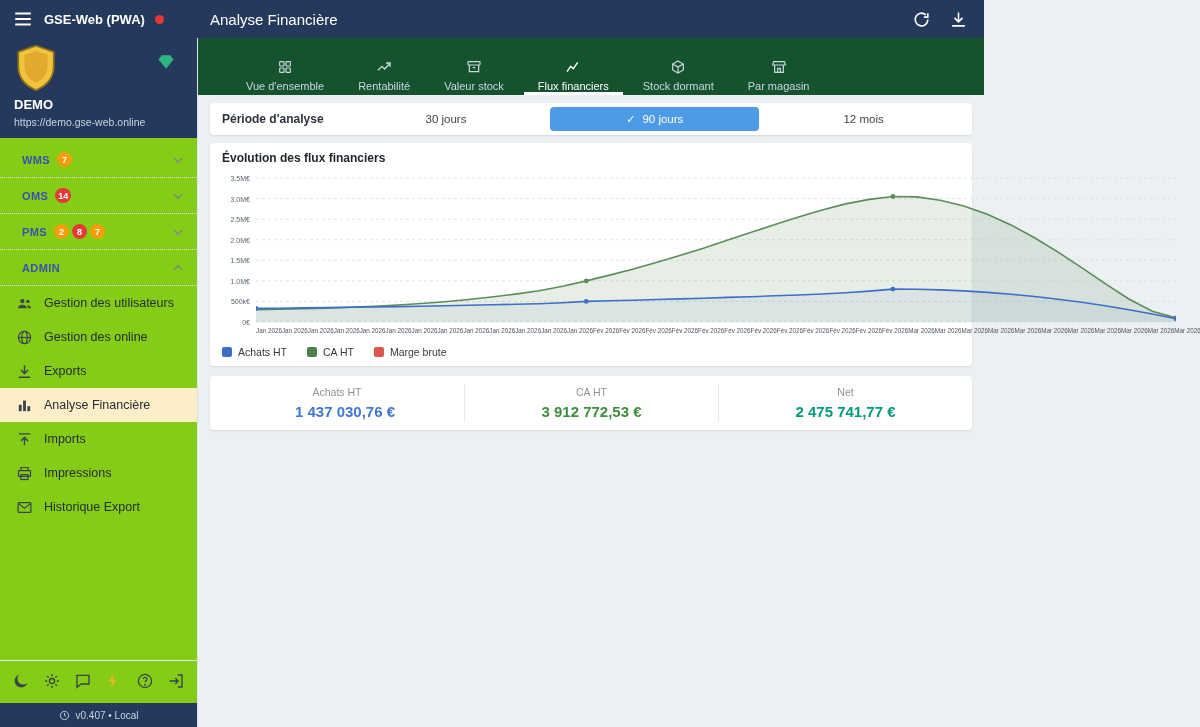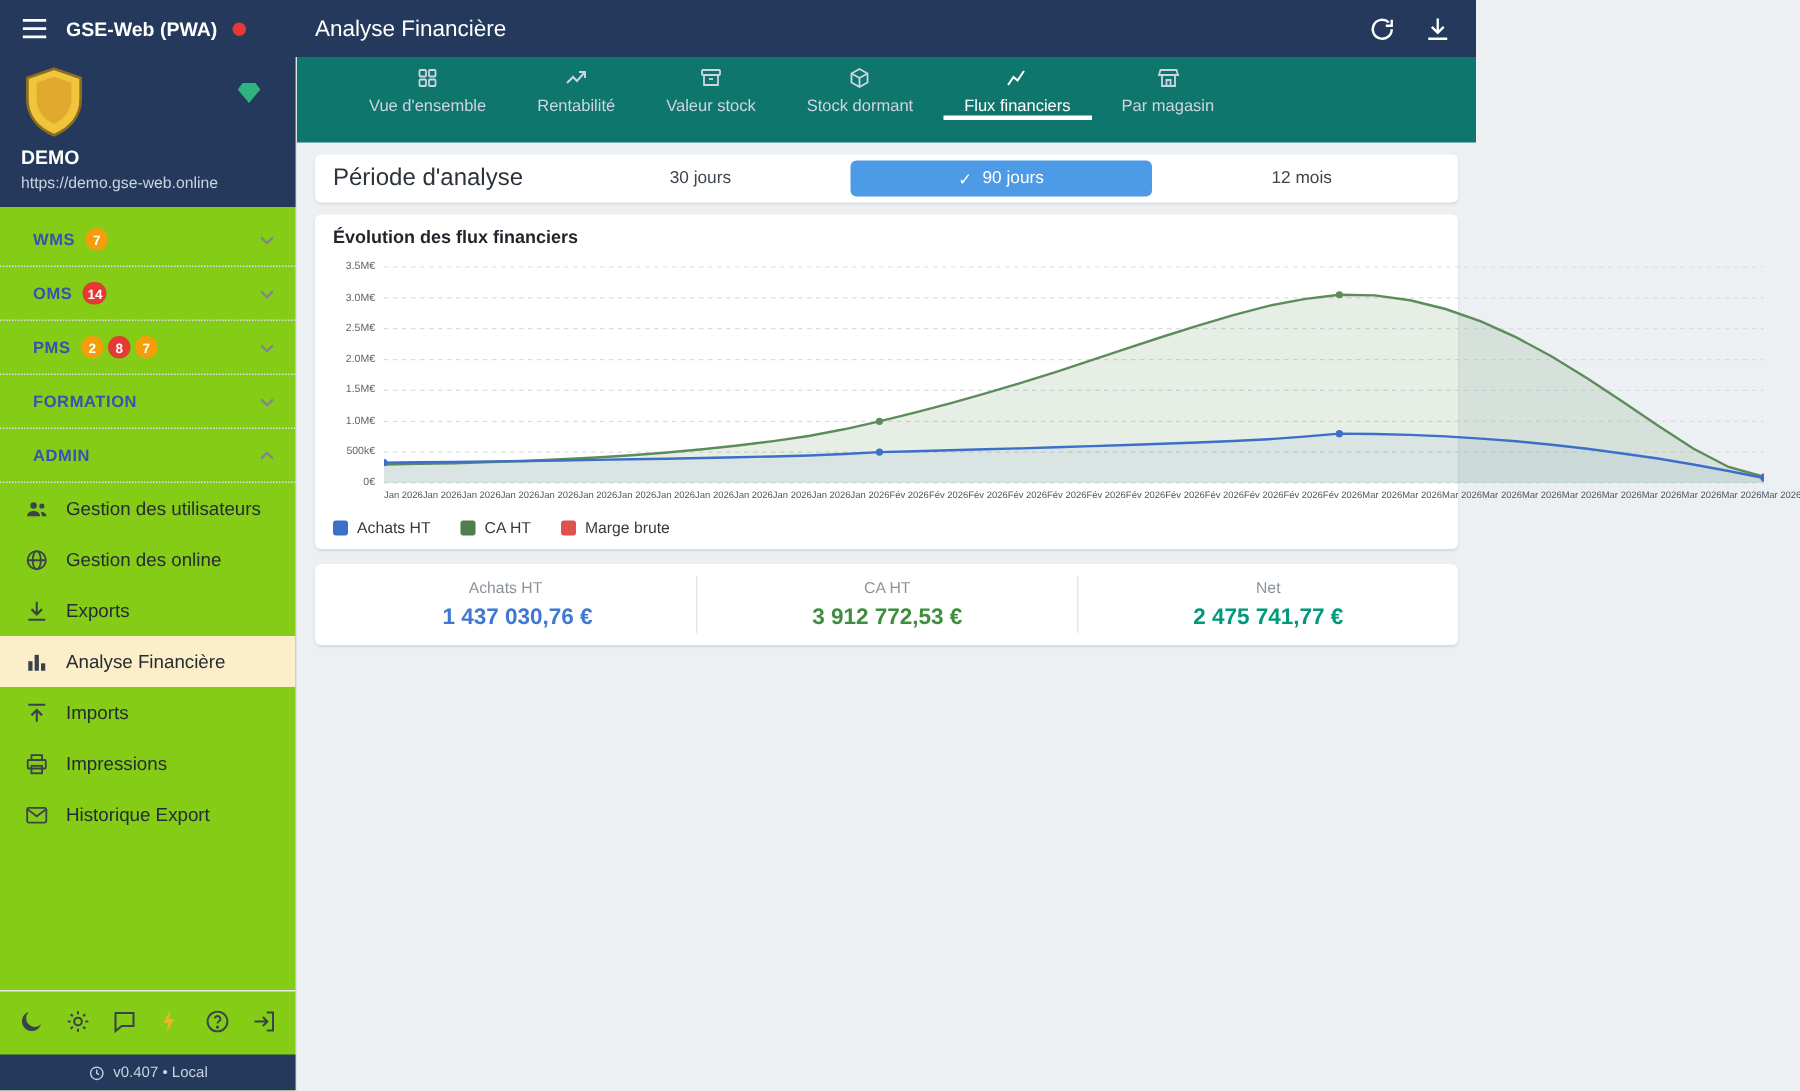--- a/index.html
+++ b/index.html
@@ -42,29 +42,29 @@
   .mi-ic{width:17px;height:17px;color:#39424d}
   .mi-label{font-size:12.5px;color:#262c33}
 
   .sidebar-tools{height:42px;min-height:42px;border-top:1px solid #e6e9ed;display:flex;align-items:center;justify-content:space-around;padding:0 6px}
   .tool-btn{background:none;border:none;width:20px;height:20px;padding:0;color:#39424d;cursor:pointer}
   .sidebar-footer{height:24px;min-height:24px;background:#24395b;color:#c9d4e2;display:flex;align-items:center;justify-content:center;gap:6px;font-size:10px}
   .foot-ic{width:11px;height:11px;color:#c9d4e2}
 
   
   .main{flex:1;display:flex;flex-direction:column;min-width:0}
-  .tabsbar{height:57px;min-height:57px;background:#0f766e;display:flex;align-items:flex-start;padding-left:34px;gap:6px;box-sizing:border-box}
+  .tabsbar{height:57px;min-height:57px;background:#14532d;display:flex;align-items:flex-end;padding-left:34px;gap:6px;box-sizing:border-box}
   .tab{display:flex;flex-direction:column;align-items:center;justify-content:center;gap:5px;padding:6px 14px 0;color:#ccd6e2;font-size:11px;cursor:pointer;border-bottom:3px solid transparent;box-sizing:border-box}
   .tab-ic{width:16px;height:16px}
   .tab.active{color:#fff;border-bottom-color:#fff}
   .tab-label{white-space:nowrap}
 
   .content{flex:1;padding:8px 12px;box-sizing:border-box}
   .period-card{background:#fff;border-radius:4px;height:32px;display:flex;align-items:center;box-shadow:0 1px 2px rgba(0,0,0,.1);margin-bottom:8px}
-  .period-label{font-size:16px;font-weight:400;color:#2c333b;padding:0 18px 0 12px;white-space:nowrap}
+  .period-label{font-size:12px;font-weight:700;color:#2c333b;padding:0 18px 0 12px;white-space:nowrap}
   .period-opts{flex:1;display:flex;align-items:center;padding-right:4px}
   .seg{flex:1;height:24px;display:flex;align-items:center;justify-content:center;gap:7px;font-size:11.5px;color:#3e454d;border-radius:4px;cursor:pointer}
   .seg.selected{background:#4d9be6;color:#fff}
   .ck{font-size:11px}
 
   .chart-card{background:#fff;border-radius:4px;box-shadow:0 1px 2px rgba(0,0,0,.1);padding:8px 12px;margin-bottom:10px}
   .chart-title{font-size:12px;font-weight:700;color:#1f252b;margin-bottom:8px}
   .chart-area{position:relative;margin-left:34px;height:152px}
   .chart-area svg{display:block}
   .y-axis{position:absolute;left:-34px;top:0;width:28px;height:100%}
@@ -185,31 +185,20 @@
               </span>
               <span class="chev">
                 <span class="ic" style="width: 14px; height: 14px;">
                   <svg viewBox="0 0 16 16">
                     <path d="M3.5 6l4.5 4.5L12.5 6" fill="none" stroke="currentColor" stroke-width="1.7"></path>
                   </svg>
                 </span>
               </span>
             </div>
             <div class="sec-row">
-              <span class="sec-label">FORMATION</span>
-              <span class="badges"></span>
-              <span class="chev">
-                <span class="ic" style="width: 14px; height: 14px;">
-                  <svg viewBox="0 0 16 16">
-                    <path d="M3.5 6l4.5 4.5L12.5 6" fill="none" stroke="currentColor" stroke-width="1.7"></path>
-                  </svg>
-                </span>
-              </span>
-            </div>
-            <div class="sec-row">
               <span class="sec-label">ADMIN</span>
               <span class="badges"></span>
               <span class="chev">
                 <span class="ic" style="width: 14px; height: 14px;">
                   <svg viewBox="0 0 16 16">
                     <path d="M3.5 10L8 5.5 12.5 10" fill="none" stroke="currentColor" stroke-width="1.7"></path>
                   </svg>
                 </span>
               </span>
             </div>
@@ -385,38 +374,38 @@
               <svg viewBox="0 0 24 24">
                 <g fill="none" stroke="currentColor" stroke-width="1.8">
                   <rect x="3" y="4" width="18" height="5" rx="1"></rect>
                   <path d="M5 9v10h14V9"></path>
                   <path d="M10 13h4"></path>
                 </g>
               </svg>
             </span>
             <span class="tab-label">Valeur stock</span>
           </div>
+          <div class="tab active">
+            <span class="ic tab-ic" style="width: 16px; height: 16px;">
+              <svg viewBox="0 0 24 24">
+                <path d="M3 19l5.5-8 4 3.5L19 5" fill="none" stroke="currentColor" stroke-width="2"></path>
+              </svg>
+            </span>
+            <span class="tab-label">Flux financiers</span>
+          </div>
           <div class="tab">
             <span class="ic tab-ic" style="width: 16px; height: 16px;">
               <svg viewBox="0 0 24 24">
                 <g fill="none" stroke="currentColor" stroke-width="1.8">
                   <path d="M12 3l8 4.5v9L12 21l-8-4.5v-9z"></path>
                   <path d="M4 7.5l8 4.5 8-4.5M12 12v9"></path>
                 </g>
               </svg>
             </span>
             <span class="tab-label">Stock dormant</span>
-          </div>
-          <div class="tab active">
-            <span class="ic tab-ic" style="width: 16px; height: 16px;">
-              <svg viewBox="0 0 24 24">
-                <path d="M3 19l5.5-8 4 3.5L19 5" fill="none" stroke="currentColor" stroke-width="2"></path>
-              </svg>
-            </span>
-            <span class="tab-label">Flux financiers</span>
           </div>
           <div class="tab">
             <span class="ic tab-ic" style="width: 16px; height: 16px;">
               <svg viewBox="0 0 24 24">
                 <g fill="none" stroke="currentColor" stroke-width="1.8">
                   <path d="M4 4h16l1.5 5h-19z"></path>
                   <path d="M5.5 9v11h13V9M10 20v-6h4v6"></path>
                 </g>
               </svg>
             </span>

